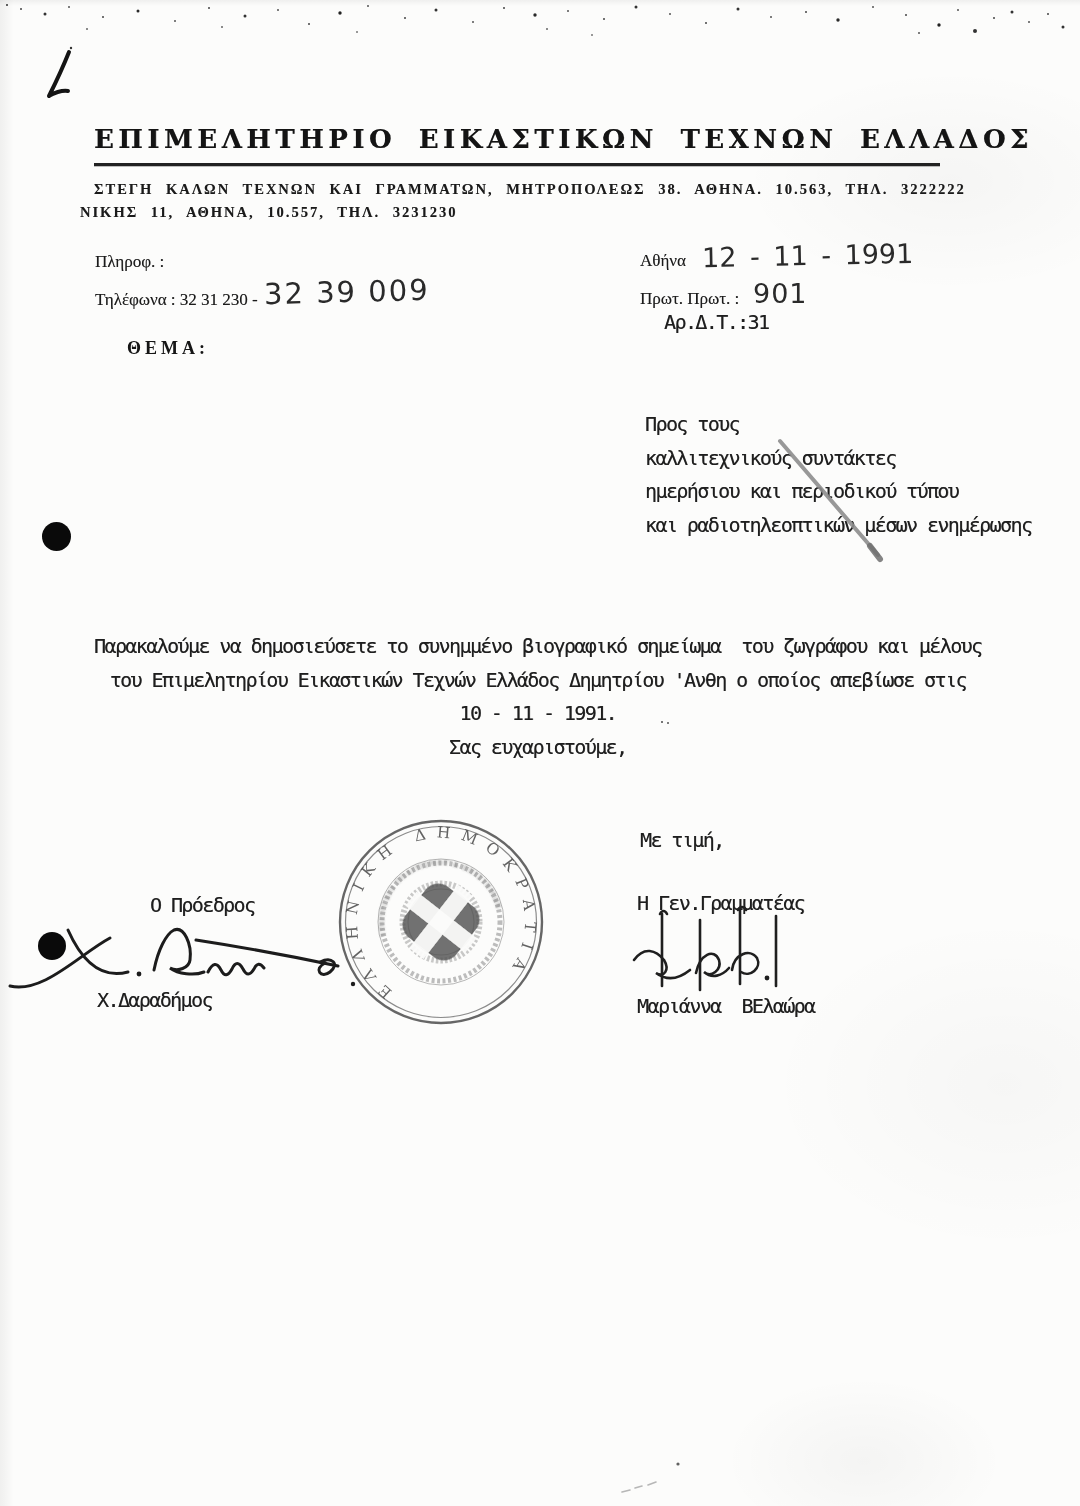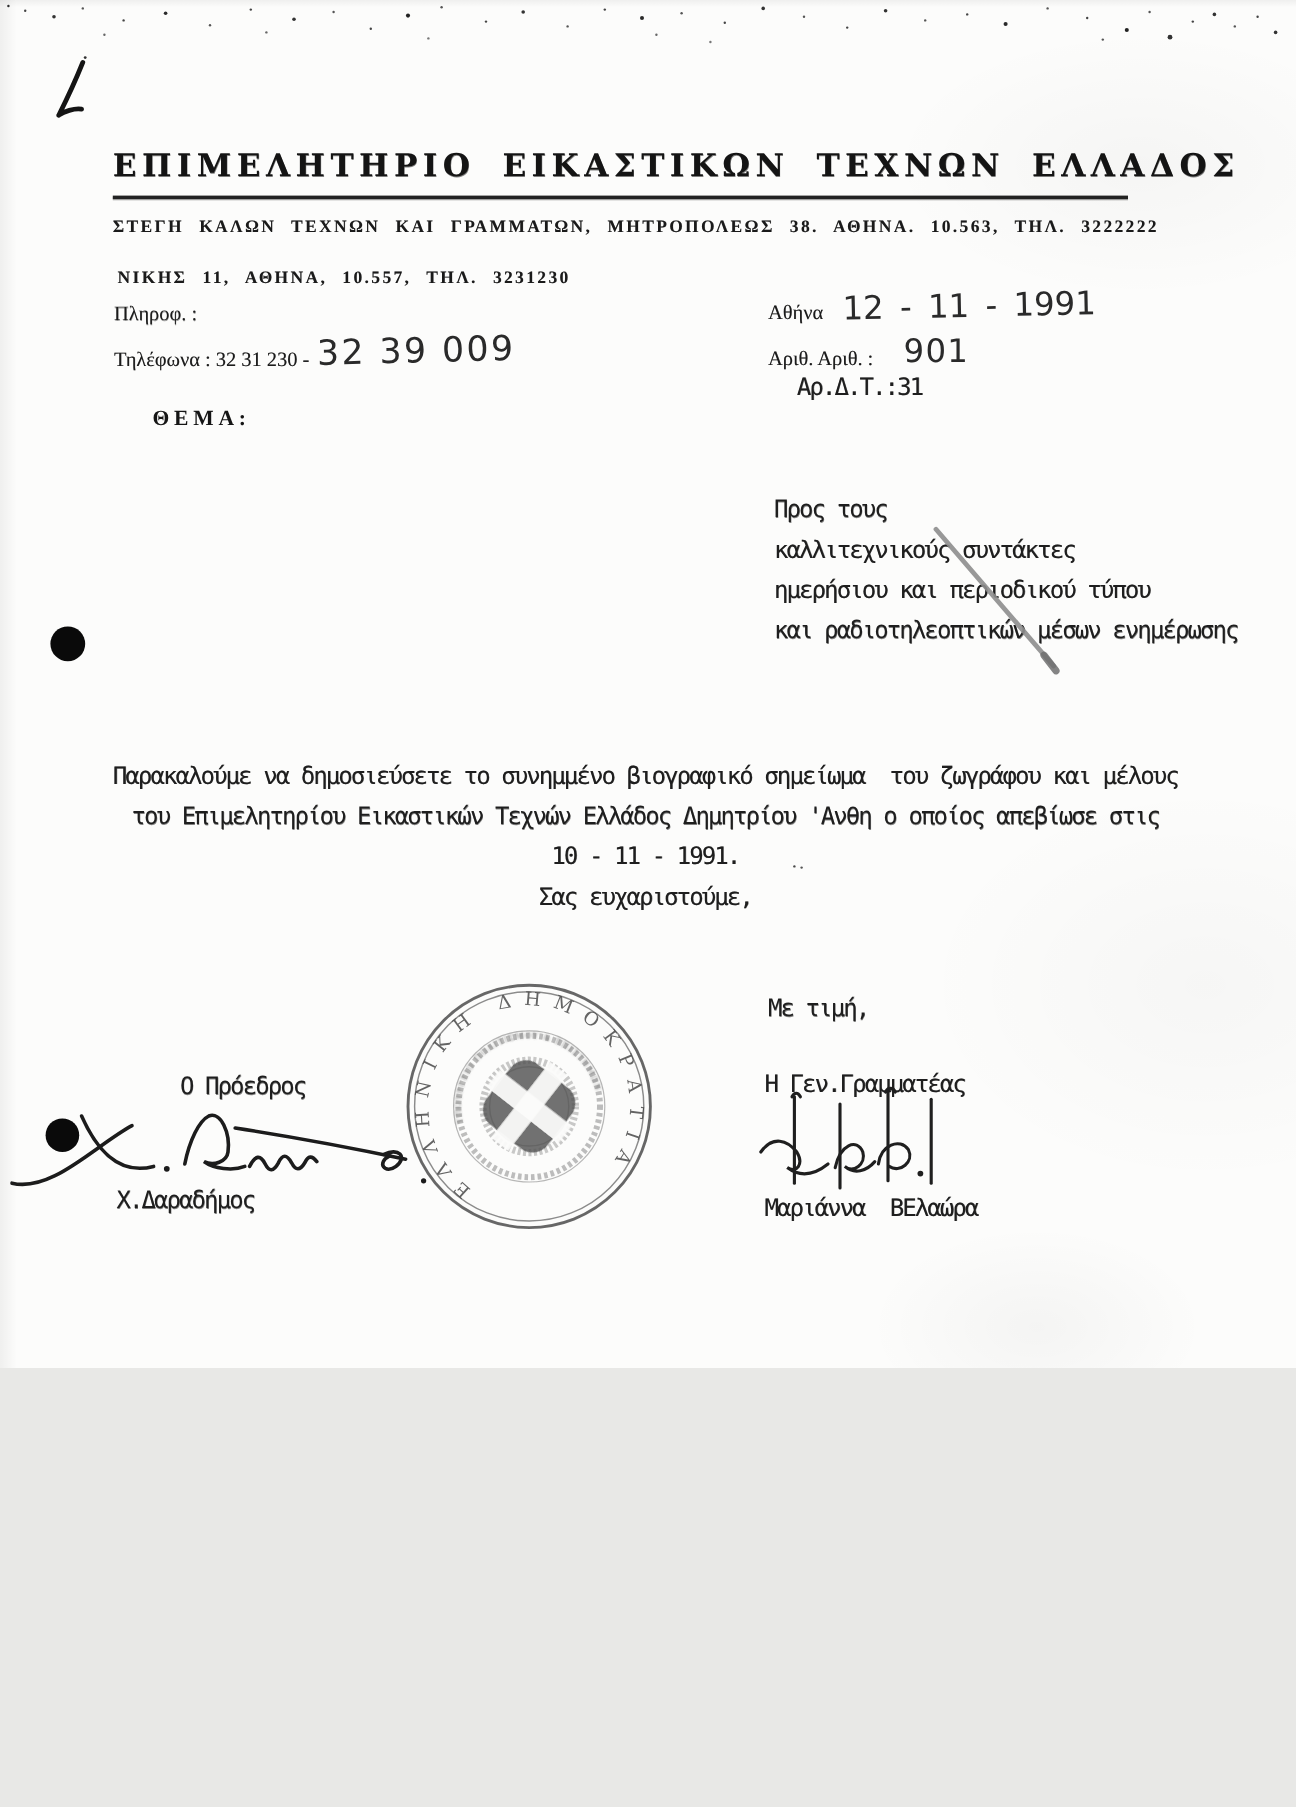--- a/index.html
+++ b/index.html
@@ -1,17 +1,17 @@
 <!DOCTYPE html>
 <html><head>
 <meta charset="utf-8">
 <style>
   html,body{margin:0;padding:0;background:#e8e8e6;}
   .page{
-    position:relative;width:1080px;height:1140px;overflow:hidden;
+    position:relative;width:1080px;height:1506px;overflow:hidden;
     font-family:"DejaVu Sans Mono",monospace;color:#1d1d1d;
     background:
       radial-gradient(300px 160px at 88% 12%, rgba(0,0,0,0.028), transparent 70%),
       radial-gradient(340px 240px at 93% 72%, rgba(0,0,0,0.022), transparent 70%),
       radial-gradient(200px 120px at 80% 97%, rgba(0,0,0,0.03), transparent 70%),
       linear-gradient(90deg, rgba(0,0,0,0.05), rgba(0,0,0,0) 14px),
       linear-gradient(180deg, rgba(0,0,0,0.05), rgba(0,0,0,0) 6px),
       #fcfcfb;
   }
   .abs{position:absolute;}
@@ -66,30 +66,30 @@
   <div class="speck abs" style="left:6px;top:4px;"></div>
 
   <svg class="abs" style="left:38px;top:46px;" width="50" height="62" viewBox="0 0 50 62">
     <path d="M 31,6 C 27,16 18,36 11,50 M 11,50 C 15,47 24,44 30,45" fill="none" stroke="#141414" stroke-width="4" stroke-linecap="round"></path>
     <circle cx="33" cy="2" r="1.2" fill="#333"></circle>
   </svg>
 
   <div class="abs title" style="left:94px;top:124px;">ΕΠΙΜΕΛΗΤΗΡΙΟ ΕΙΚΑΣΤΙΚΩΝ ΤΕΧΝΩΝ ΕΛΛΑΔΟΣ</div>
   <div class="abs rule" style="left:94px;top:163px;"></div>
   <div class="abs addr" style="left:94px;top:181px;">ΣΤΕΓΗ ΚΑΛΩΝ ΤΕΧΝΩΝ ΚΑΙ ΓΡΑΜΜΑΤΩΝ, ΜΗΤΡΟΠΟΛΕΩΣ 38. ΑΘΗΝΑ. 10.563, ΤΗΛ. 3222222</div>
-  <div class="abs addr" style="left:98px;top:204px;margin-top:20px;">ΝΙΚΗΣ 11, ΑΘΗΝΑ, 10.557, ΤΗΛ. 3231230</div>
+  <div class="abs addr" style="left:80px;top:204px;">ΝΙΚΗΣ 11, ΑΘΗΝΑ, 10.557, ΤΗΛ. 3231230</div>
 
   <div class="abs lab" style="left:95px;top:252px;">Πληροφ. :</div>
   <div class="abs lab" style="left:95px;top:290px;">Τηλέφωνα : 32 31 230 -</div>
   <div class="abs hw" style="left:264px;top:275px;font-size:29px;letter-spacing:2px;transform:rotate(-1.5deg);">32 39 009</div>
   <div class="abs thema" style="left:95px;top:338px;margin-left:32px;">ΘΕΜΑ:</div>
 
   <div class="abs lab" style="left:640px;top:251px;">Αθήνα</div>
   <div class="abs hw" style="left:702px;top:240px;font-size:27px;word-spacing:5px;transform:rotate(-1.2deg);">12 - 11 - 1991</div>
-  <div class="abs lab" style="left:640px;top:289px;">Αριθ. Αριθ. :</div>
+  <div class="abs lab" style="left:640px;top:289px;">Πρωτ. Πρωτ. :</div>
   <div class="abs hw" style="left:753px;top:278px;font-size:27px;letter-spacing:1px;text-align:center;">901</div>
   <div class="abs tw" style="left:664px;top:310px;">Αρ.Δ.Τ.:31</div>
 
   <div class="abs" style="left:645px;top:408px;">
     <div class="tw recipient-line">Προς τους</div>
     <div class="tw recipient-line">καλλιτεχνικούς συντάκτες</div>
     <div class="tw recipient-line">ημερήσιου και περιοδικού τύπου</div>
     <div class="tw recipient-line">και ραδιοτηλεοπτικών μέσων ενημέρωσης</div>
   </div>
 

